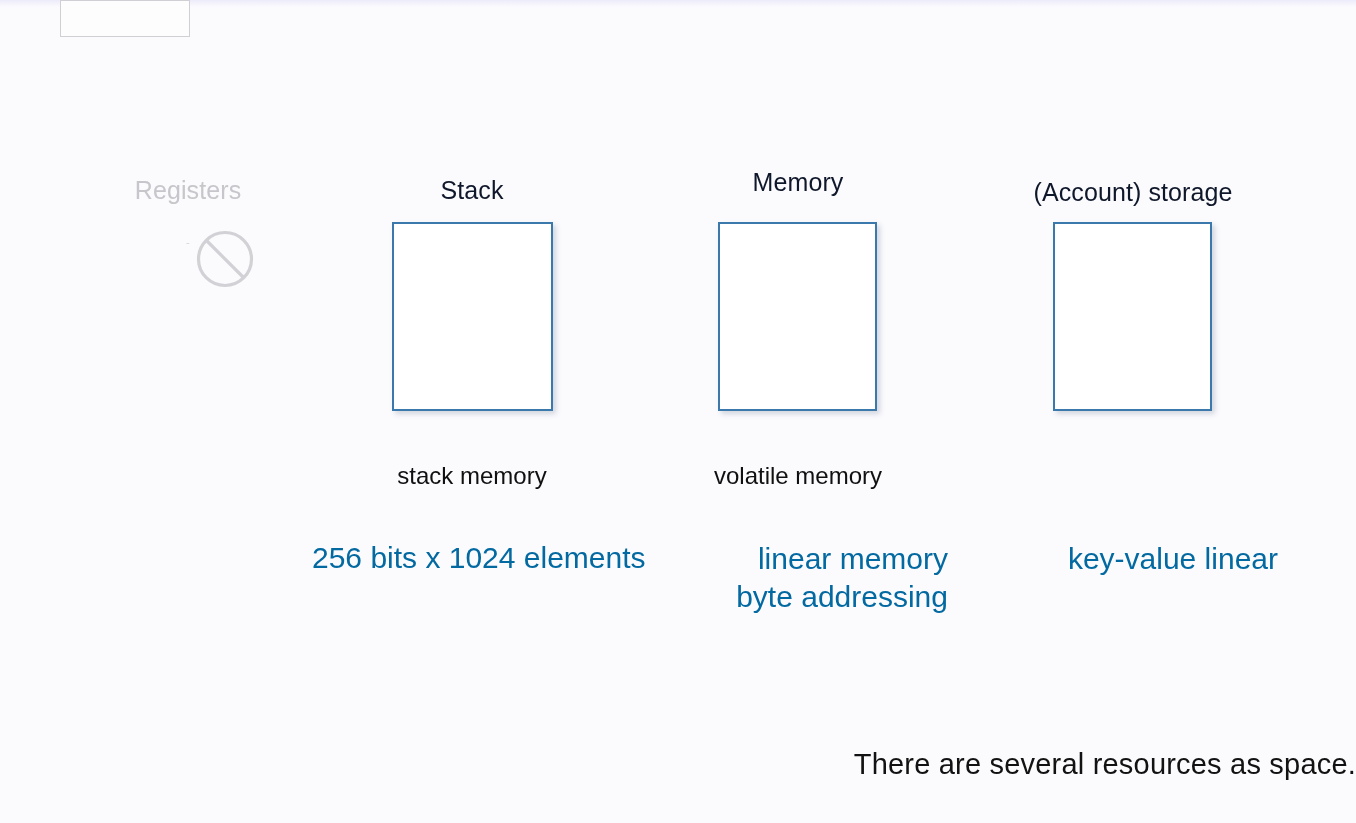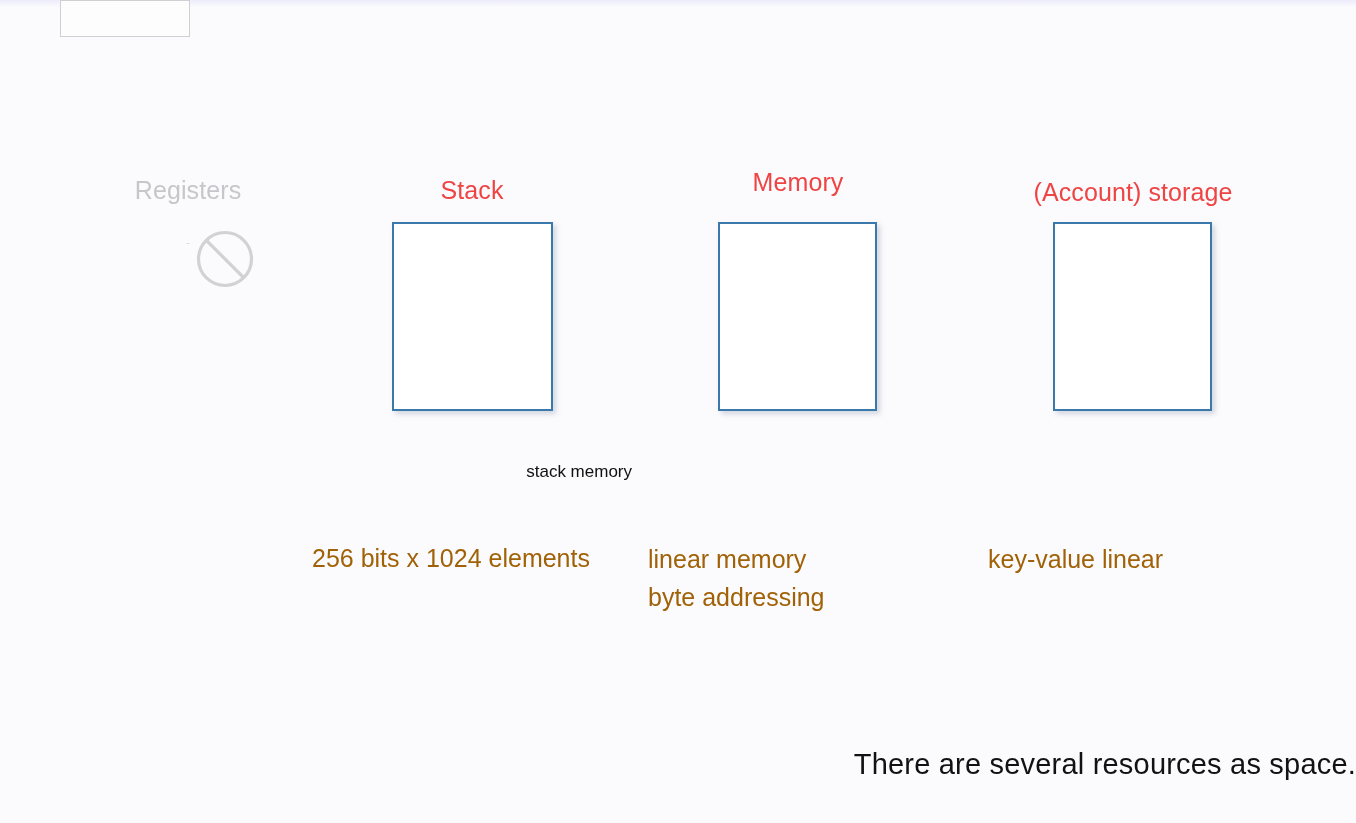--- a/index.html
+++ b/index.html
@@ -40,48 +40,48 @@
     position: absolute;
     top: 0;
     height: 823px;
   }
 
   .col-title {
     position: absolute;
     width: 100%;
     text-align: center;
     font-size: 25px;
-    color: #ef4444;
+    color: #0f172a;
     letter-spacing: 0.1px;
     white-space: nowrap;
   }
 
   .res-box {
     position: absolute;
     background: #ffffff;
     border: 2px solid #3b79ad;
     box-sizing: border-box;
     box-shadow: 3px 3px 5px rgba(120,130,150,0.30);
   }
 
   .desc {
     position: absolute;
     width: 100%;
-    text-align: right;
-    font-size: 17px;
+    text-align: center;
+    font-size: 24px;
     color: #101010;
     white-space: nowrap;
   }
 
   .desc-sub {
     position: absolute;
     width: 100%;
-    text-align: left;
-    font-size: 25px;
-    color: #a16207;
+    text-align: right;
+    font-size: 30px;
+    color: #0369a1;
     line-height: 38px;
     white-space: nowrap;
   }
 
   
   #col-registers { left: 60px; width: 256px; }
 
   #registers-title {
     top: 176px;
     font-size: 25px;
@@ -180,20 +180,21 @@
     <div class="desc-sub" id="stack-sub">
       <div>256 bits x 1024 elements</div>
     </div>
   </div>
 
   <div class="column" id="col-memory">
     <div class="col-title" id="memory-title">Memory</div>
 
     <div class="res-box" id="memory-box"></div>
 
+    <div class="desc" id="memory-desc">volatile memory</div>
 
     <div class="desc-sub" id="memory-sub">
       <div>linear memory</div>
       <div>byte addressing</div>
     </div>
   </div>
 
   <div class="column" id="col-storage">
     <div class="col-title" id="storage-title">(Account) storage</div>
 

